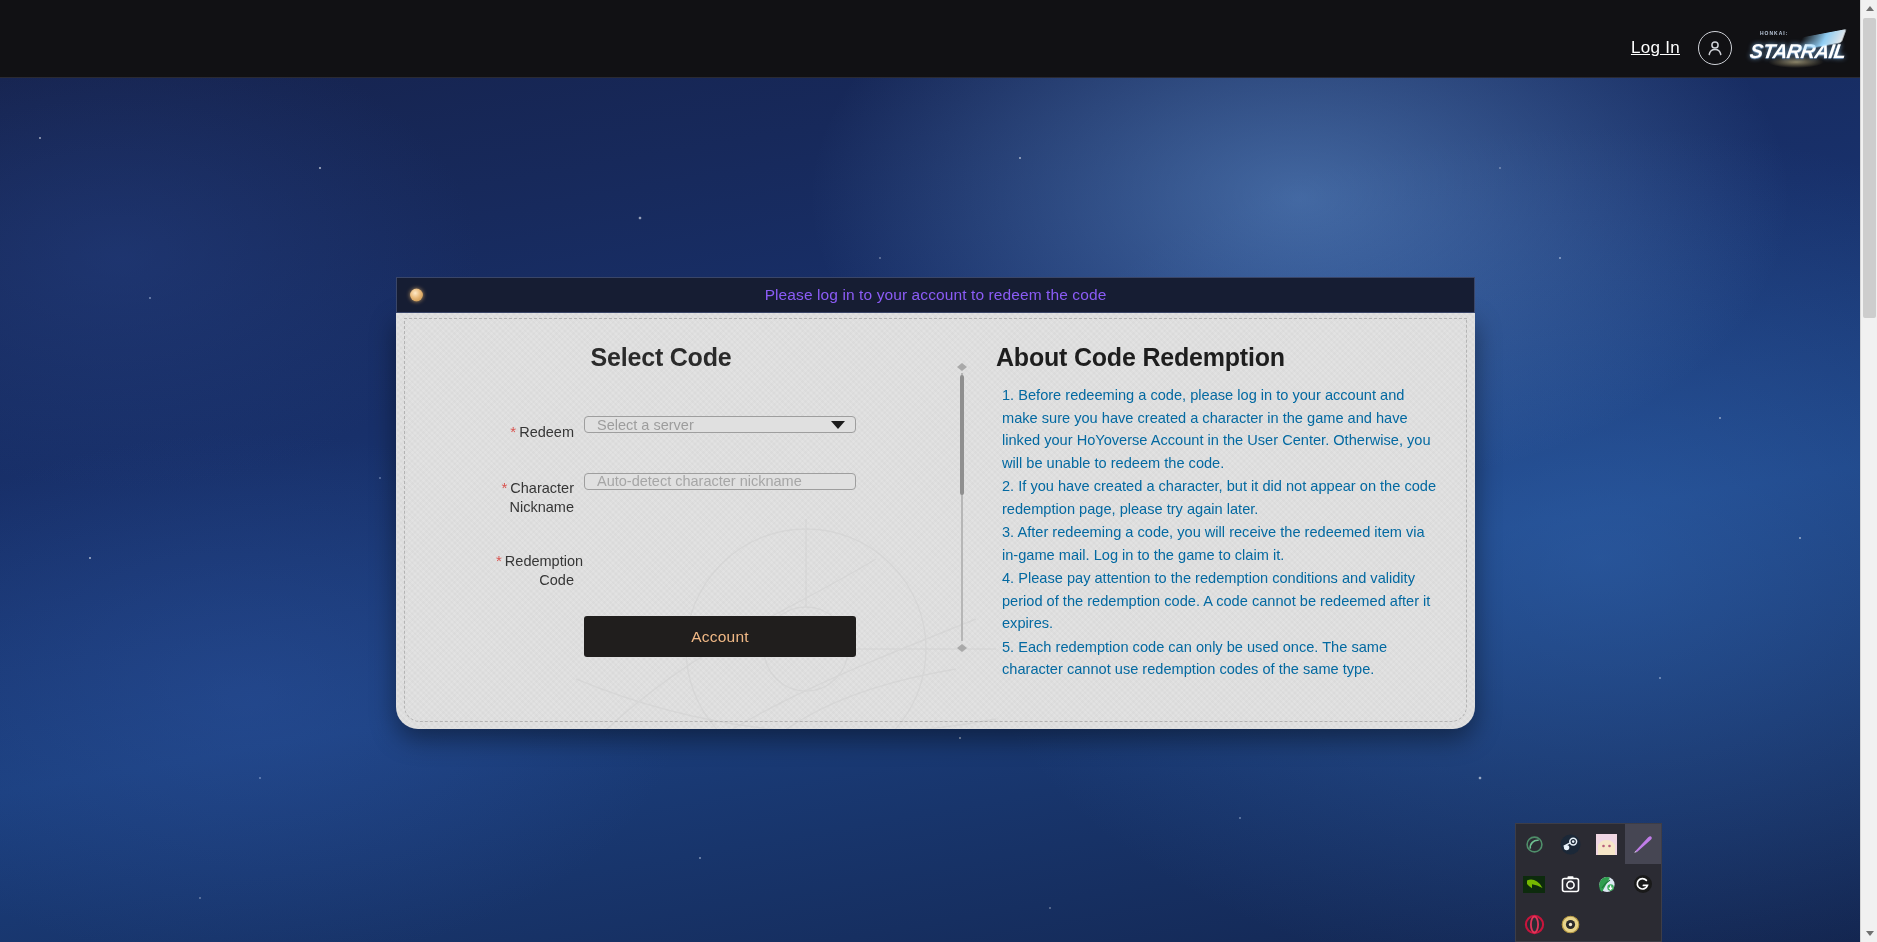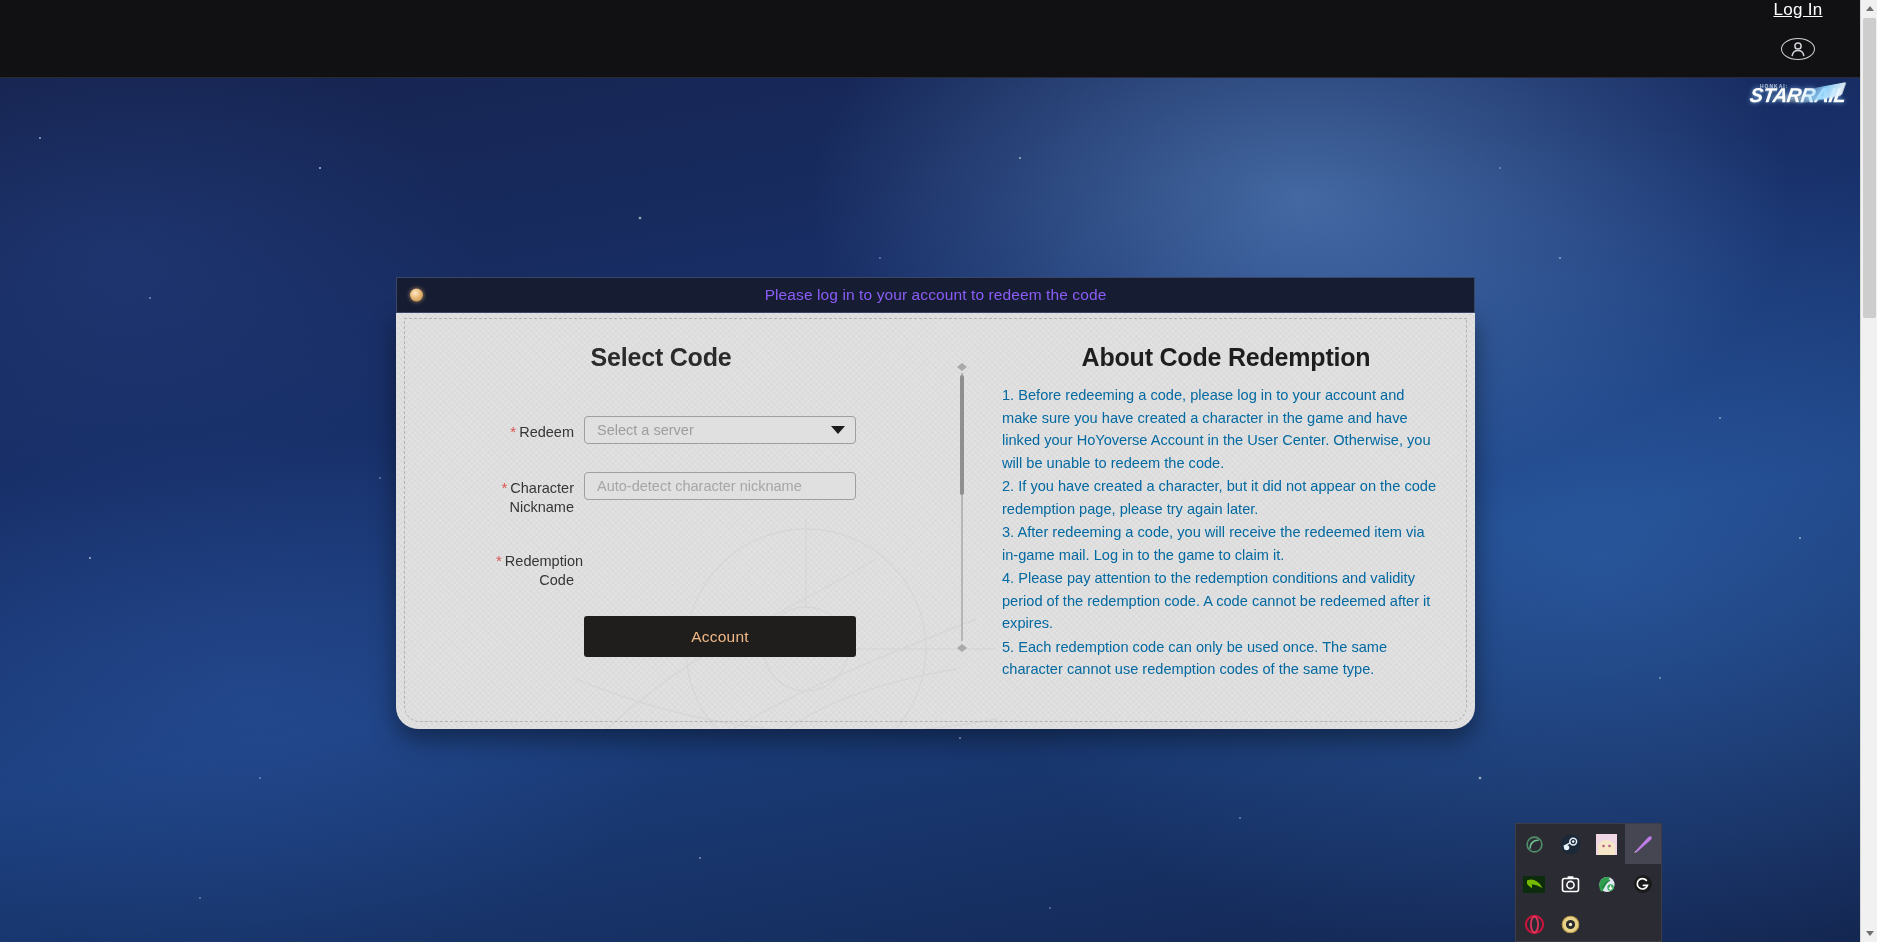--- a/index.html
+++ b/index.html
@@ -78,21 +78,20 @@
     border-bottom: 1px solid #2a2a33;
     z-index: 5;
   }
   .header-right {
     position: absolute;
     right: 14px; top: 0;
     height: 96px;
     display: flex;
     align-items: center;
     gap: 18px;
-    flex-direction: column;
   }
   .login-link {
     color: #ffffff;
     font-size: 17px;
     text-decoration: underline;
     letter-spacing: 0.3px;
     cursor: pointer;
     white-space: nowrap;
   }
   .avatar-icon {
@@ -248,21 +247,21 @@
     margin-right: 3px;
     font-size: 15px;
     line-height: 1;
   }
   .field-control {
     position: relative;
     width: 272px;
   }
   .text-input, .select-box {
     width: 272px;
-    height: 28px;
+    height: 17px;
     background: #e0e0e0;
     border: 1px solid #9e9e9e;
     border-radius: 4px;
     font-family: "Liberation Sans", sans-serif;
     font-size: 14.5px;
     color: #3a3a3a;
     padding: 0 12px;
     outline: none;
   }
   .text-input::placeholder { color: #a6a6a6; }
@@ -327,21 +326,21 @@
 
   
   .info-pane {
     position: absolute;
     left: 600px; top: 0;
     width: 460px;
     height: 100%;
     overflow: hidden;
   }
   .info-title {
-    text-align: center;
+    text-align: left;
     margin-top: 30px;
     font-size: 25px;
     font-weight: bold;
     color: #1e1e1e;
     letter-spacing: -0.2px;
   }
   .info-list {
     margin-top: 12px;
     padding-left: 6px;
     padding-right: 14px;

